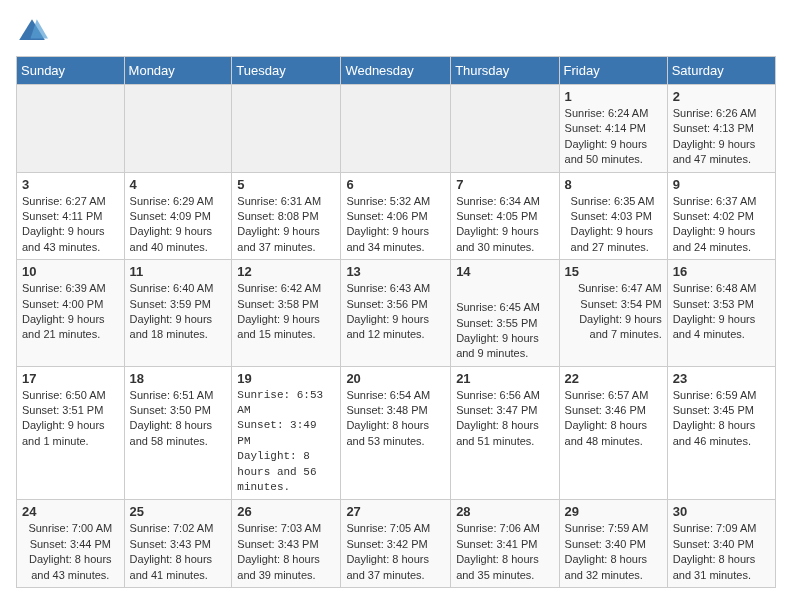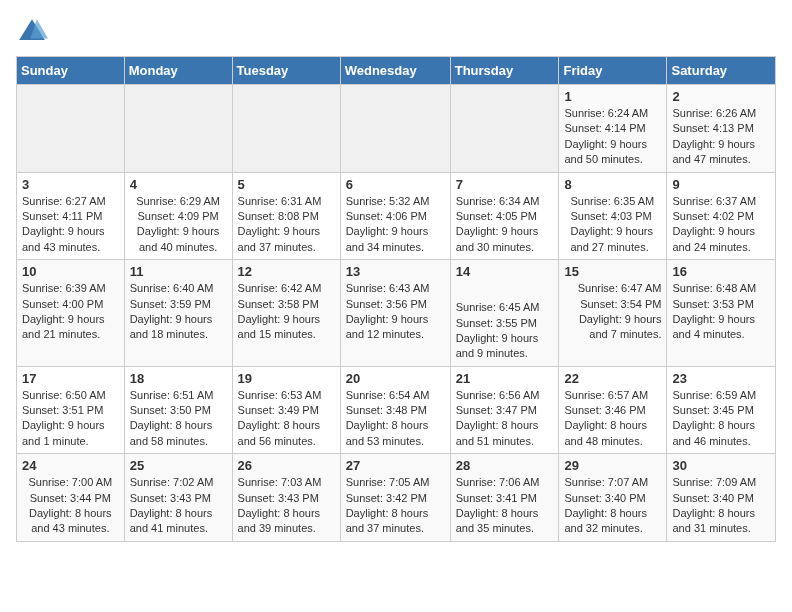--- a/index.html
+++ b/index.html
@@ -45,21 +45,21 @@
       color: #444;
     }
     .calendar {
       width: 100%;
       border-collapse: collapse;
     }
     .calendar thead tr th {
       background: #3a75b0;
       color: #fff;
       font-size: 13px;
-      font-weight: bold;
+      font-weight: normal;
       padding: 6px 4px;
       text-align: left;
       border: 1px solid #ccc;
     }
     .calendar tbody tr td {
       border: 1px solid #ccc;
       vertical-align: top;
       padding: 4px 5px;
       font-size: 11px;
       color: #333;
@@ -139,21 +139,21 @@
       </tr>
       <tr>
         <td>
           <span class="day-num">3</span>
           <div class="day-info" style="white-space: pre-line;">Sunrise: 6:27 AM
 Sunset: 4:11 PM
 Daylight: 9 hours and 43 minutes.</div>
         </td>
         <td>
           <span class="day-num">4</span>
-          <div class="day-info" style="white-space: pre-line; text-align: center;">Sunrise: 6:29 AM
+          <div class="day-info" style="white-space: pre-line;">Sunrise: 6:29 AM
 Sunset: 4:09 PM
 Daylight: 9 hours and 40 minutes.</div>
         </td>
         <td>
           <span class="day-num">5</span>
           <div class="day-info" style="white-space: pre-line;">Sunrise: 6:31 AM
 Sunset: 8:08 PM
 Daylight: 9 hours and 37 minutes.</div>
         </td>
         <td>
@@ -233,21 +233,21 @@
 Daylight: 9 hours and 1 minute.</div>
         </td>
         <td>
           <span class="day-num">18</span>
           <div class="day-info" style="white-space: pre-line;">Sunrise: 6:51 AM
 Sunset: 3:50 PM
 Daylight: 8 hours and 58 minutes.</div>
         </td>
         <td>
           <span class="day-num">19</span>
-          <div class="day-info" style="white-space: pre-line;">Sunrise: 6:53 AM
+          <div class="day-info" style="white-space: pre-line; font-family: Liberation Mono, monospace;">Sunrise: 6:53 AM
 Sunset: 3:49 PM
 Daylight: 8 hours and 56 minutes.</div>
         </td>
         <td>
           <span class="day-num">20</span>
           <div class="day-info" style="white-space: pre-line;">Sunrise: 6:54 AM
 Sunset: 3:48 PM
 Daylight: 8 hours and 53 minutes.</div>
         </td>
         <td>
@@ -295,21 +295,21 @@
 Daylight: 8 hours and 37 minutes.</div>
         </td>
         <td>
           <span class="day-num">28</span>
           <div class="day-info" style="white-space: pre-line;">Sunrise: 7:06 AM
 Sunset: 3:41 PM
 Daylight: 8 hours and 35 minutes.</div>
         </td>
         <td>
           <span class="day-num">29</span>
-          <div class="day-info" style="white-space: pre-line;">Sunrise: 7:07 AM
+          <div class="day-info" style="white-space: pre-line;">Sunrise: 7:59 AM
 Sunset: 3:40 PM
 Daylight: 8 hours and 32 minutes.</div>
         </td>
         <td>
           <span class="day-num">30</span>
           <div class="day-info" style="white-space: pre-line;">Sunrise: 7:09 AM
 Sunset: 3:40 PM
 Daylight: 8 hours and 31 minutes.</div>
         </td>
       </tr>

